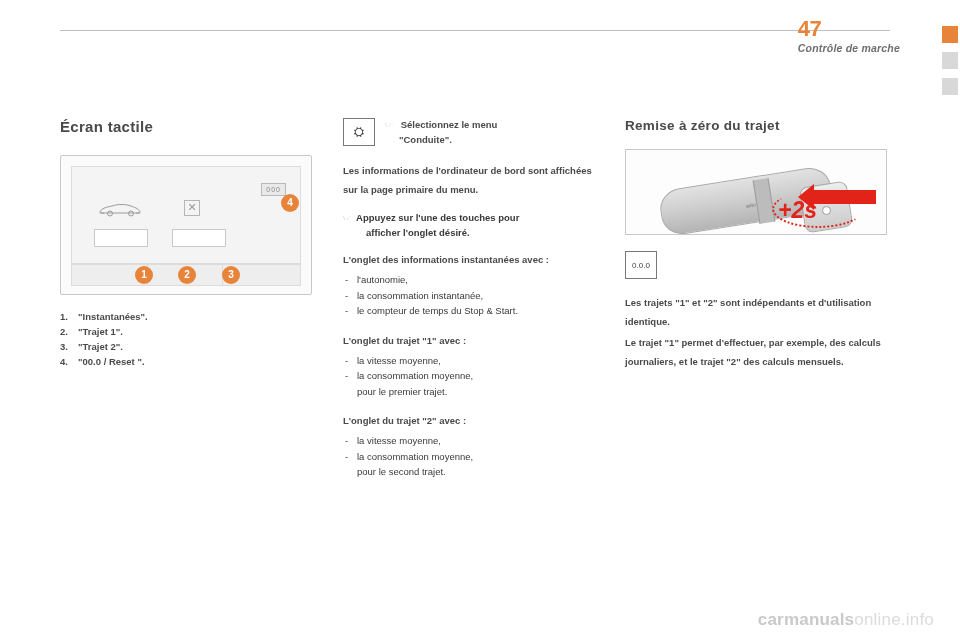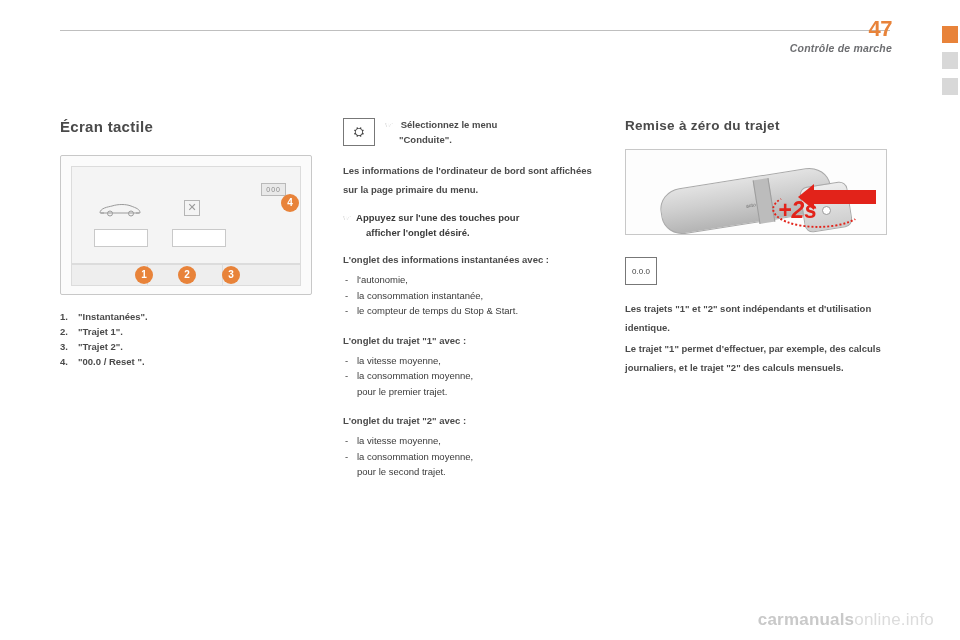--- a/index.html
+++ b/index.html
@@ -13,22 +13,21 @@
     font-family: "Liberation Sans", sans-serif;
     color: #3a3a3a;
     position: relative;
     overflow: hidden;
   }
 
   
   .page-header {
     position: absolute;
     top: 18px;
-    right: 68px;
-    text-align: right;
+    right: 60px;
   }
   .page-number {
     font-size: 22px;
     font-weight: bold;
     color: #e8833a;
     line-height: 1;
     letter-spacing: -0.5px;
   }
   .section-title {
     font-size: 10.5px;
@@ -461,21 +460,21 @@
     <div class="stalk-ring"></div>
     <div class="stalk-tip"></div>
     <div class="stalk-dot sd1"></div>
     <div class="stalk-dot sd2"></div>
     <div class="stalk-label">auto</div>
     <div class="stalk-arrow"></div>
     <div class="stalk-arc"></div>
     <div class="stalk-2s">+2s</div>
   </div>
 
-  <div class="instr-row" style="margin-top:22px">
+  <div class="instr-row" style="margin-top:16px">
     <div class="instr-icon">
       <span class="glyph" style="font-size:8px; letter-spacing:0">0.0.0</span>
     </div>
   </div>
 
   <p class="body bold" style="margin-bottom:2px">Les trajets "1" et "2" sont indépendants et d'utilisation identique.</p>
   <p class="body bold">Le trajet "1" permet d'effectuer, par exemple, des calculs journaliers, et le trajet "2" des calculs mensuels.</p>
 </div>
 
 <div class="watermark">

